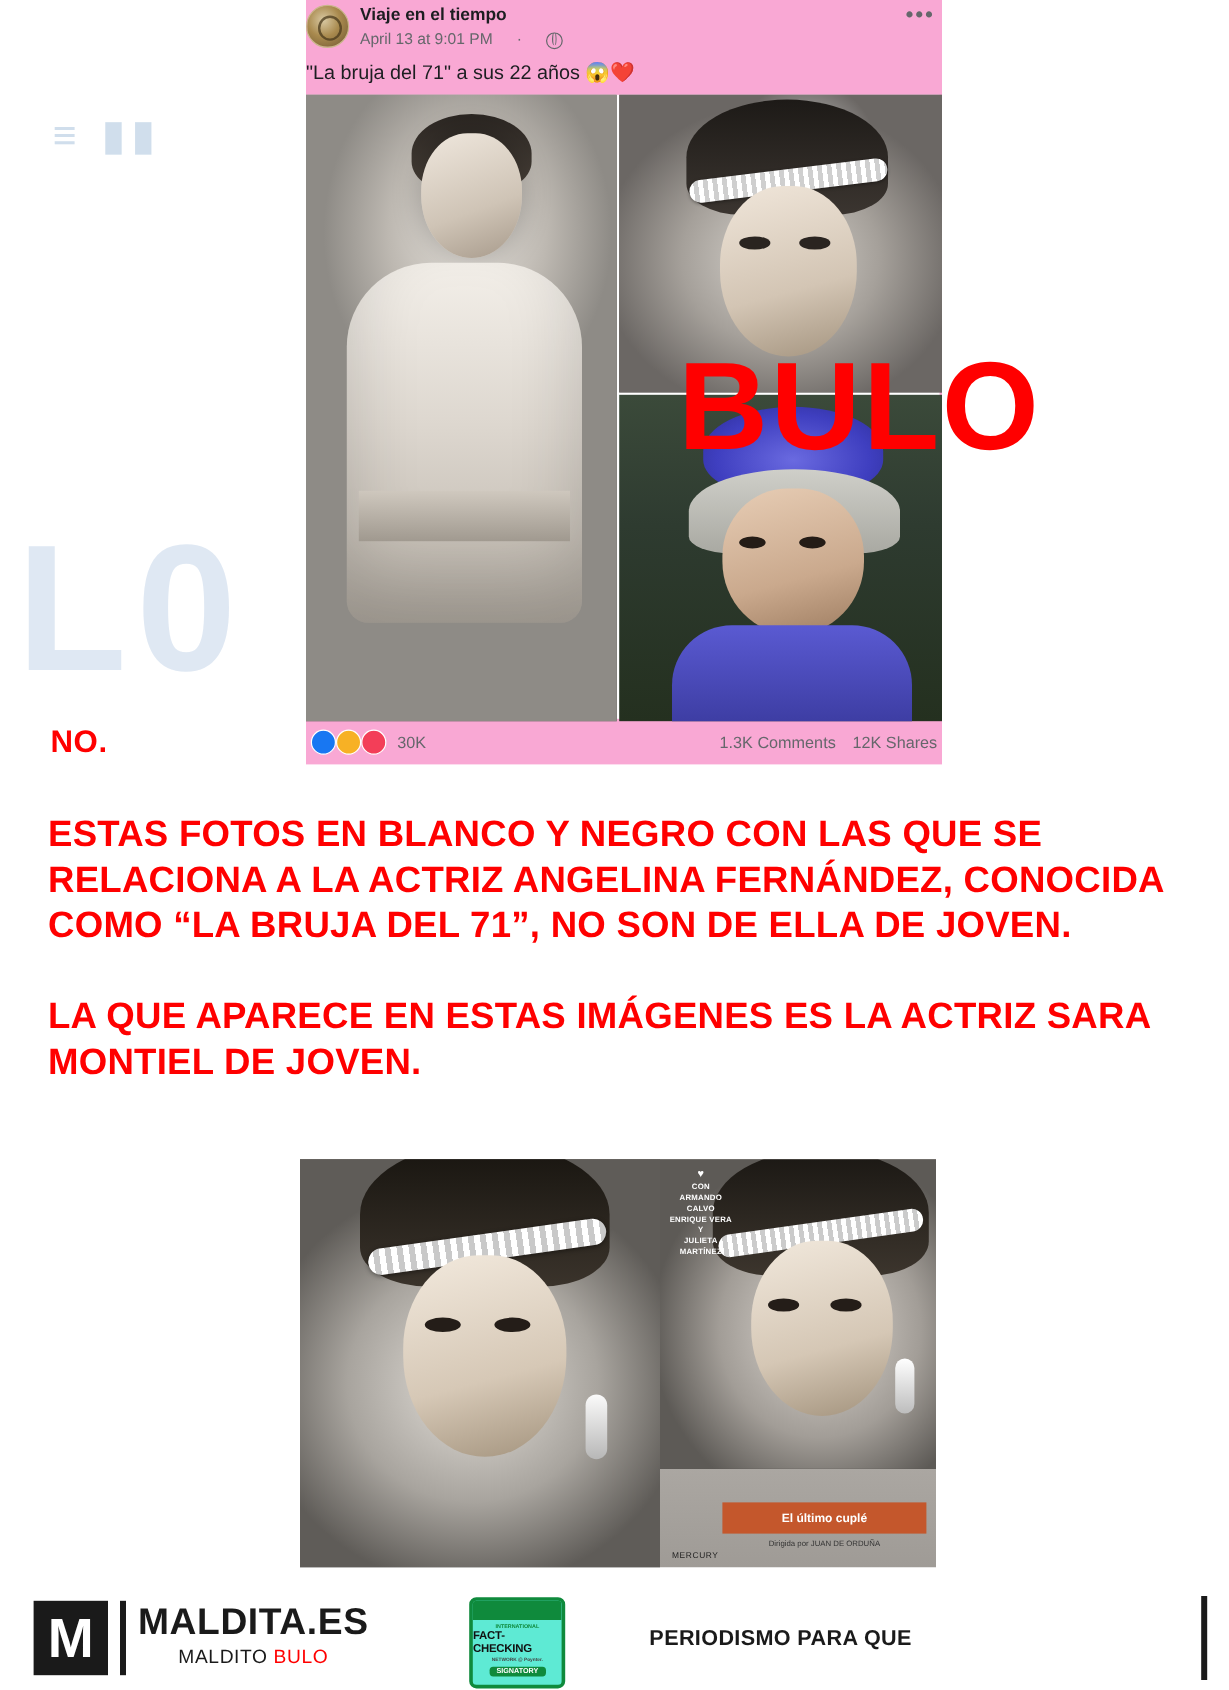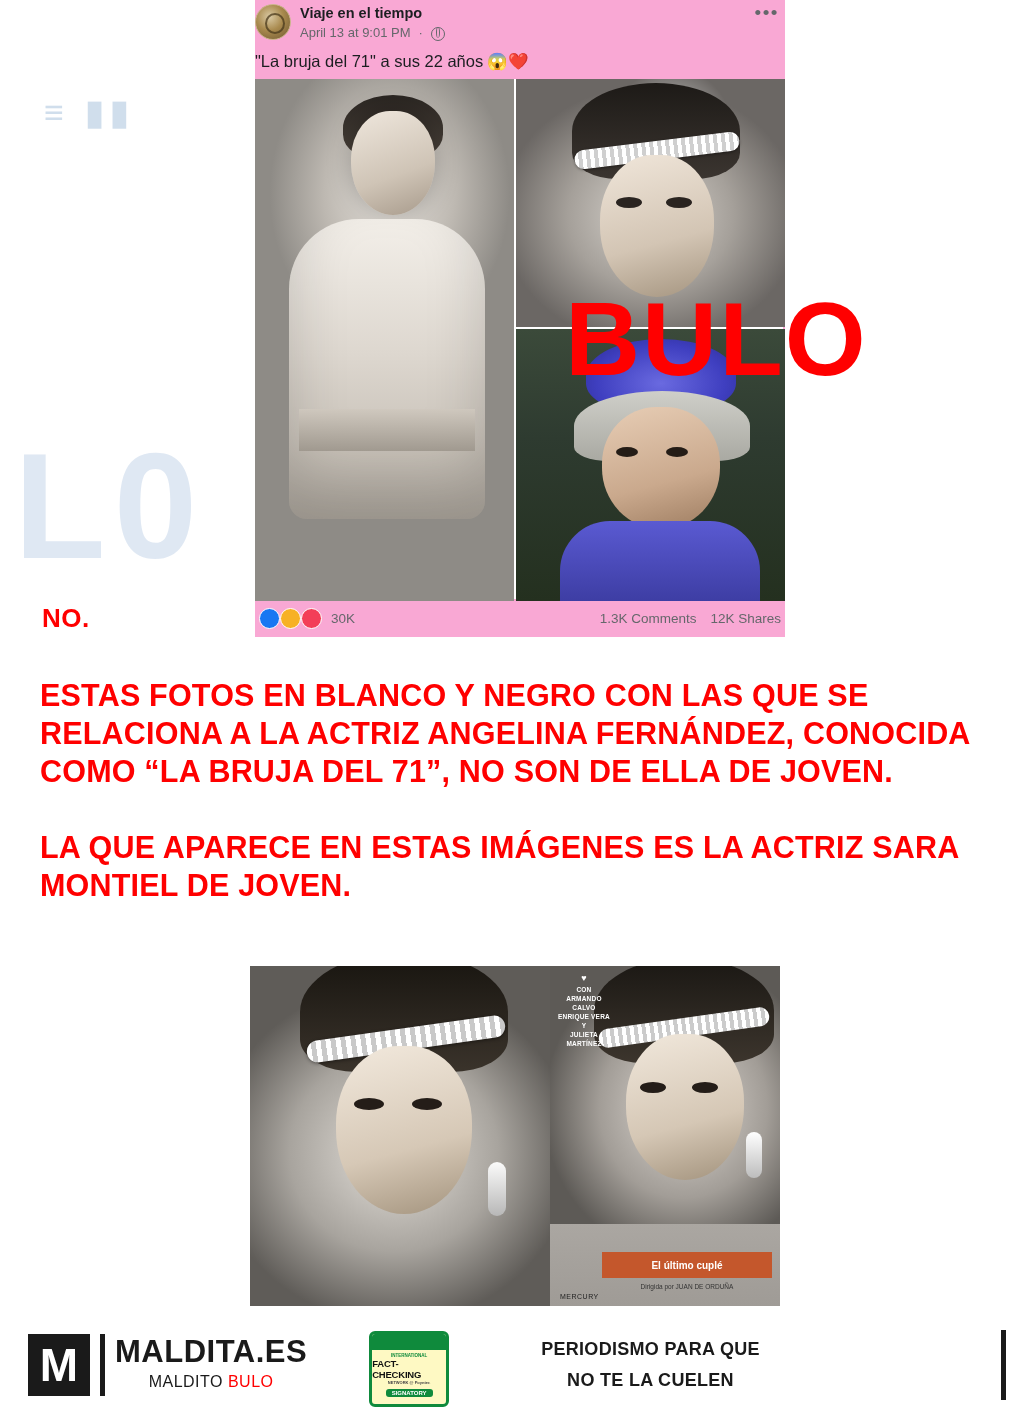--- a/index.html
+++ b/index.html
@@ -56,21 +56,21 @@
     color: #1c1e21;
     line-height: 18px;
   }
   .fb-meta {
     font-size: 13px;
     color: #65676b;
     line-height: 17px;
     margin-top: 2px;
     display: flex;
     align-items: center;
-    gap: 8px;
+    gap: 20px;
   }
   .globe-icon {
     display: inline-block;
     width: 12px; height: 12px;
     border-radius: 50%;
     border: 1.2px solid #65676b;
     position: relative;
     top: 1px;
   }
   .globe-icon::before {
@@ -514,24 +514,24 @@
   .brand-bottom .red { color: #ff0000; }
 
   .ifcn {
     margin-left: 62px;
     width: 86px;
     height: 76px;
     position: relative;
   }
   .ifcn-badge {
     position: absolute;
-    left: 0; top: 4px;
+    left: 22px; top: 4px;
     width: 74px; height: 70px;
     border-radius: 6px;
-    background: #fef9c3;
+    background: #5eead4;
     border: 3px solid #0f8a3c;
     display: flex;
     flex-direction: column;
     align-items: center;
     justify-content: center;
     overflow: hidden;
   }
   .ifcn-green-top {
     position: absolute; top: 0; left: 0; right: 0; height: 16px;
     background: #0f8a3c;
@@ -681,16 +681,15 @@
       <div class="ifcn-green-top"></div>
       <div class="ifcn-l1">INTERNATIONAL</div>
       <div class="ifcn-l2">FACT-CHECKING</div>
       <div class="ifcn-l3">NETWORK @ Poynter.</div>
       <div class="ifcn-l4">SIGNATORY</div>
     </div>
   </div>
 
   <div class="tagline">
     <div>PERIODISMO PARA QUE</div>
-    <div>NO TE LA CUELEN</div>
   </div>
 </div>
 <div class="footer-rule"></div>
 
 </body></html>

